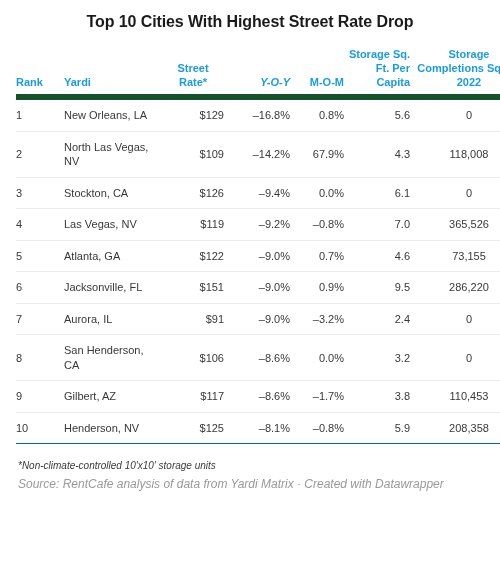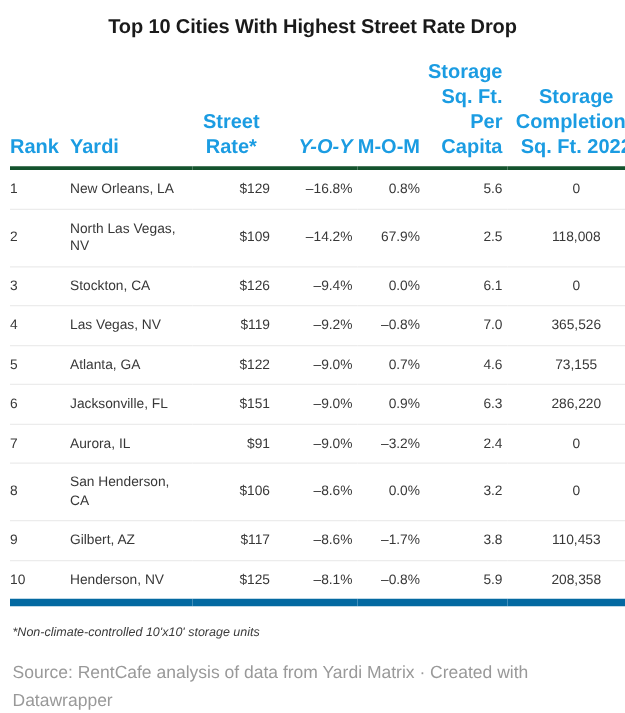--- a/index.html
+++ b/index.html
@@ -12,88 +12,89 @@
     height: 570px;
     font-family: "Liberation Sans", sans-serif;
     color: #333333;
     overflow: hidden;
     position: relative;
   }
   .page {
     width: 500px;
     height: 482px;
     box-sizing: border-box;
-    padding: 0 8px;
+    padding: 0 16px;
     position: relative;
   }
   .title {
     text-align: center;
     font-size: 16px;
     font-weight: bold;
     color: #1a1a1a;
     letter-spacing: -0.1px;
     padding-top: 12px;
     padding-bottom: 2px;
     line-height: 1.25;
   }
   table.data-table {
     width: 484px;
     border-collapse: collapse;
     table-layout: fixed;
     margin-top: 14px;
   }
   table.data-table thead th {
     color: #1b9ce2;
-    font-size: 16px;
+    font-size: 11px;
     font-weight: bold;
     line-height: 1.25;
     vertical-align: bottom;
     padding: 0 4px 5px 0;
-    border-bottom: 3px solid #14532d;
+    border-bottom: 6px solid #14532d;
   }
   th.col-rank { width: 44px;  text-align: left;  padding-left: 2px; }
   th.col-city { width: 94px;  text-align: left; }
   th.col-rate { width: 62px;  text-align: center; }
   th.col-yoy  { width: 62px;  text-align: right; font-style: italic; }
   th.col-mom  { width: 50px;  text-align: right; }
   th.col-capita { width: 62px; text-align: right; }
   th.col-completions { width: 110px; text-align: center; padding-right: 0; }
 
   table.data-table tbody td {
     font-size: 11px;
     color: #383838;
     line-height: 1.32;
     border-bottom: 1px solid #ececec;
     padding: 8px 4px 8px 0;
     vertical-align: middle;
   }
-  tbody tr:last-child td { border-bottom: 6px solid #0369a1; }
+  tbody tr:last-child td { border-bottom: 1px solid #0369a1; }
   td.c-rank { text-align: left; padding-left: 2px; }
   td.c-city { text-align: left; }
   td.c-rate { text-align: right; }
   td.c-yoy  { text-align: right; }
   td.c-mom  { text-align: right; }
   td.c-capita { text-align: right; }
   td.c-completions { text-align: center; padding-right: 0; }
 
   .footnotes {
     margin-top: 14px;
     padding-left: 2px;
   }
   .footnote {
     font-size: 10px;
     font-style: italic;
     color: #3a3a3a;
     line-height: 1.5;
   }
   .source {
-    font-size: 14px;
+    font-size: 12px;
     color: #999999;
     line-height: 1.6;
-    margin-top: 12px;
+    margin-top: 2px;
+    font-style: italic;
   }
 </style>
 </head>
 <body>
 
 <div class="page">
 
   <div class="title">Top 10 Cities With Highest Street Rate Drop</div>
 
   <table class="data-table">
@@ -117,21 +118,21 @@
         <td class="c-mom">0.8%</td>
         <td class="c-capita">5.6</td>
         <td class="c-completions">0</td>
       </tr>
       <tr>
         <td class="c-rank">2</td>
         <td class="c-city">North Las Vegas, NV</td>
         <td class="c-rate">$109</td>
         <td class="c-yoy">–14.2%</td>
         <td class="c-mom">67.9%</td>
-        <td class="c-capita">2.5</td>
+        <td class="c-capita">4.3</td>
         <td class="c-completions">118,008</td>
       </tr>
       <tr>
         <td class="c-rank">3</td>
         <td class="c-city">Stockton, CA</td>
         <td class="c-rate">$126</td>
         <td class="c-yoy">–9.4%</td>
         <td class="c-mom">0.0%</td>
         <td class="c-capita">6.1</td>
         <td class="c-completions">0</td>
@@ -153,21 +154,21 @@
         <td class="c-mom">0.7%</td>
         <td class="c-capita">4.6</td>
         <td class="c-completions">73,155</td>
       </tr>
       <tr>
         <td class="c-rank">6</td>
         <td class="c-city">Jacksonville, FL</td>
         <td class="c-rate">$151</td>
         <td class="c-yoy">–9.0%</td>
         <td class="c-mom">0.9%</td>
-        <td class="c-capita">6.3</td>
+        <td class="c-capita">9.5</td>
         <td class="c-completions">286,220</td>
       </tr>
       <tr>
         <td class="c-rank">7</td>
         <td class="c-city">Aurora, IL</td>
         <td class="c-rate">$91</td>
         <td class="c-yoy">–9.0%</td>
         <td class="c-mom">–3.2%</td>
         <td class="c-capita">2.4</td>
         <td class="c-completions">0</td>

